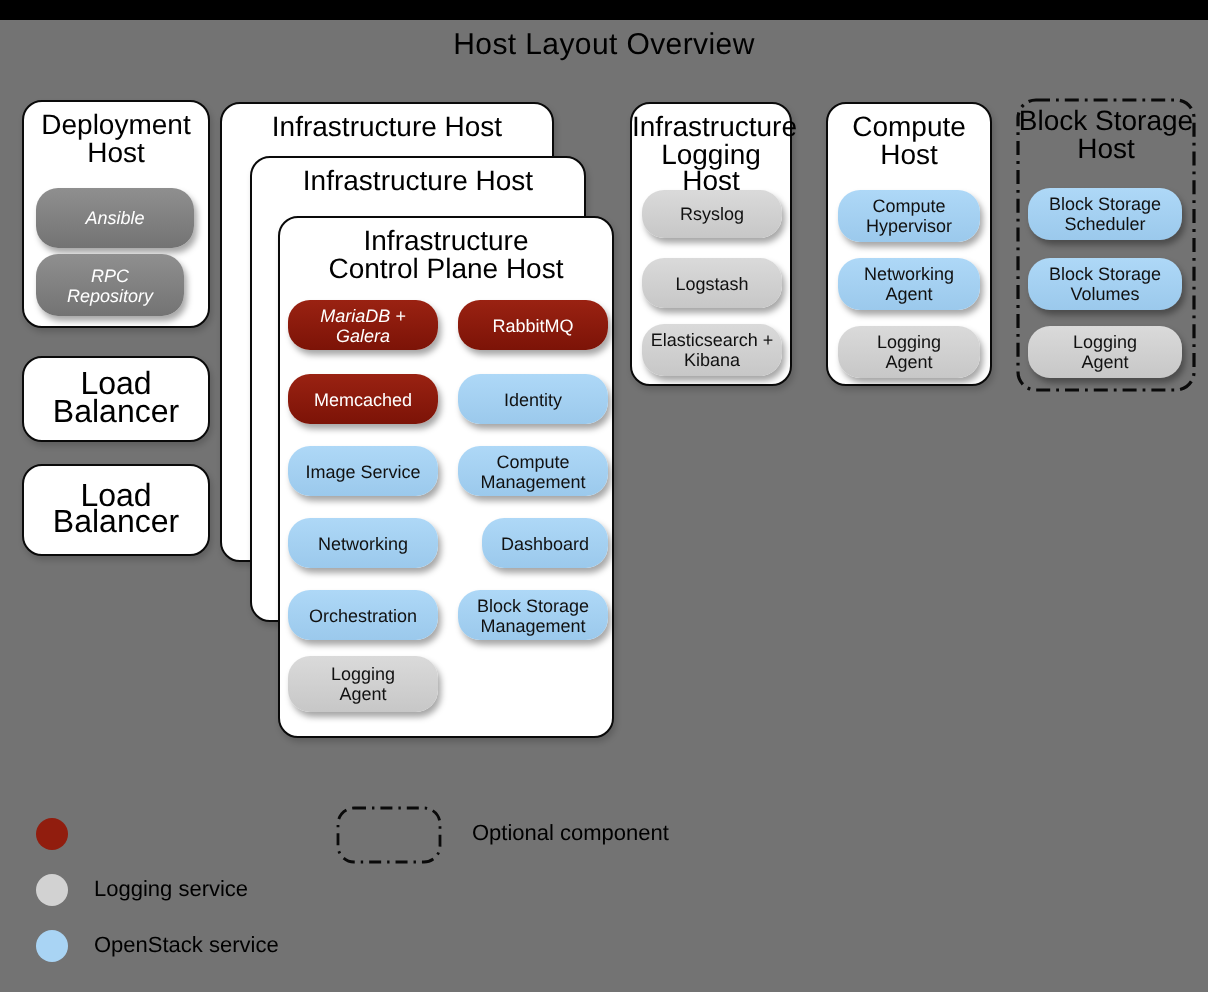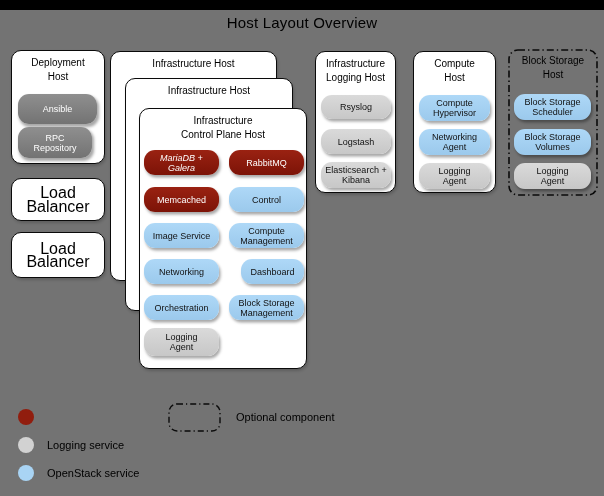--- a/index.html
+++ b/index.html
@@ -4,34 +4,34 @@
 <style>
   html,body{margin:0;padding:0;background:#fff;}
   #canvas{position:relative;width:604px;height:496px;background:#737373;overflow:hidden;
           font-family:"Liberation Sans",sans-serif;color:#000;}
   .topbar{position:absolute;left:0;top:0;width:604px;height:10px;background:#000;}
   .title{position:absolute;left:0;top:14px;width:604px;text-align:center;
          font-size:15px;letter-spacing:.2px;}
   
   .host{position:absolute;background:#fff;border:1.5px solid #0a0a0a;border-radius:10px;
         box-shadow:1px 2px 3px rgba(0,0,0,.18);box-sizing:border-box;}
-  .host-title{position:absolute;left:0;right:0;text-align:center;font-size:10px;
+  .host-title{position:absolute;left:0;right:0;text-align:center;font-size:14px;
               line-height:13.5px;white-space:pre-line;}
   .centered{display:flex;align-items:center;justify-content:center;text-align:center;
             font-size:16px;line-height:13.5px;white-space:pre-line;}
   .nob{border:none;box-shadow:none;background:transparent;}
   .dashsvg{position:absolute;left:0;top:0;pointer-events:none;}
   
   .svc{position:absolute;border-radius:11px;display:flex;align-items:center;justify-content:center;
        text-align:center;font-size:9px;line-height:10px;white-space:pre-line;
        box-shadow:1.5px 2.5px 3px rgba(0,0,0,.35);box-sizing:border-box;padding:1px 2px;}
   .svc.red{background:linear-gradient(180deg,#9a2212 0%,#7c1307 100%);color:#fff;}
   .svc.blue{background:linear-gradient(180deg,#aed8f7 0%,#9bc9ec 100%);color:#111;}
   .svc.gray{background:linear-gradient(180deg,#dadada 0%,#c7c7c7 100%);color:#111;}
-  .svc.dgray{background:linear-gradient(180deg,#8f8f8f 0%,#737373 100%);color:#fff;}
+  .svc.dgray{background:linear-gradient(180deg,#8f8f8f 0%,#737373 100%);color:#fff;font-style:italic;}
   
   .dot{position:absolute;width:16px;height:16px;border-radius:50%;}
   .dot.red{background:#911d0e;}
   .dot.gray{background:#d2d2d2;}
   .dot.blue{background:#a9d4f4;}
   .legend-label{position:absolute;font-size:11px;line-height:16px;}
 </style>
 </head>
 <body>
 
@@ -64,21 +64,21 @@
 Control Plane Host</div>
     <div class="svc red" style="left:4px;top:41px;width:75px;height:25px;font-style:italic;">MariaDB +
 Galera</div>
     <div class="svc red" style="left:4px;top:78px;width:75px;height:25px;">Memcached</div>
     <div class="svc blue" style="left:4px;top:114px;width:75px;height:25px;">Image Service</div>
     <div class="svc blue" style="left:4px;top:150px;width:75px;height:25px;">Networking</div>
     <div class="svc blue" style="left:4px;top:186px;width:75px;height:25px;">Orchestration</div>
     <div class="svc gray" style="left:4px;top:219px;width:75px;height:28px;">Logging
 Agent</div>
     <div class="svc red" style="left:89px;top:41px;width:75px;height:25px;">RabbitMQ</div>
-    <div class="svc blue" style="left:89px;top:78px;width:75px;height:25px;">Control</div>
+    <div class="svc blue" style="left:89px;top:78px;width:75px;height:25px;">Identity</div>
     <div class="svc blue" style="left:89px;top:114px;width:75px;height:25px;">Compute
 Management</div>
     <div class="svc blue" style="left:101px;top:150px;width:63px;height:25px;">Dashboard</div>
     <div class="svc blue" style="left:89px;top:186px;width:75px;height:25px;">Block Storage
 Management</div>
   </div>
 
   <div class="host" style="left:315px;top:51px;width:81px;height:142px;">
     <div class="host-title" style="top:5px;">Infrastructure
 Logging Host</div>

